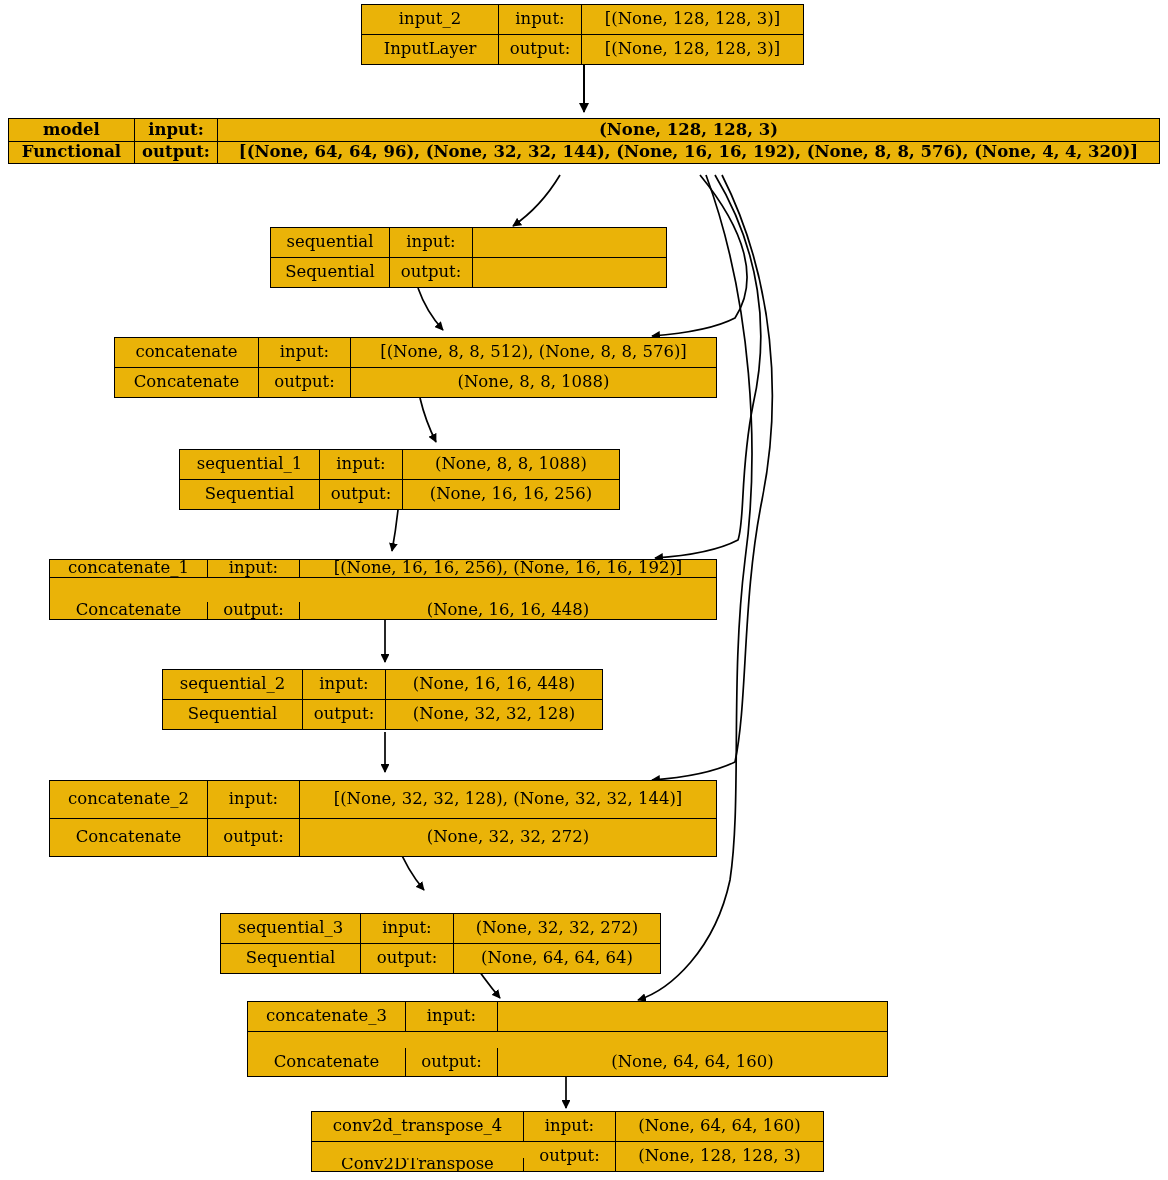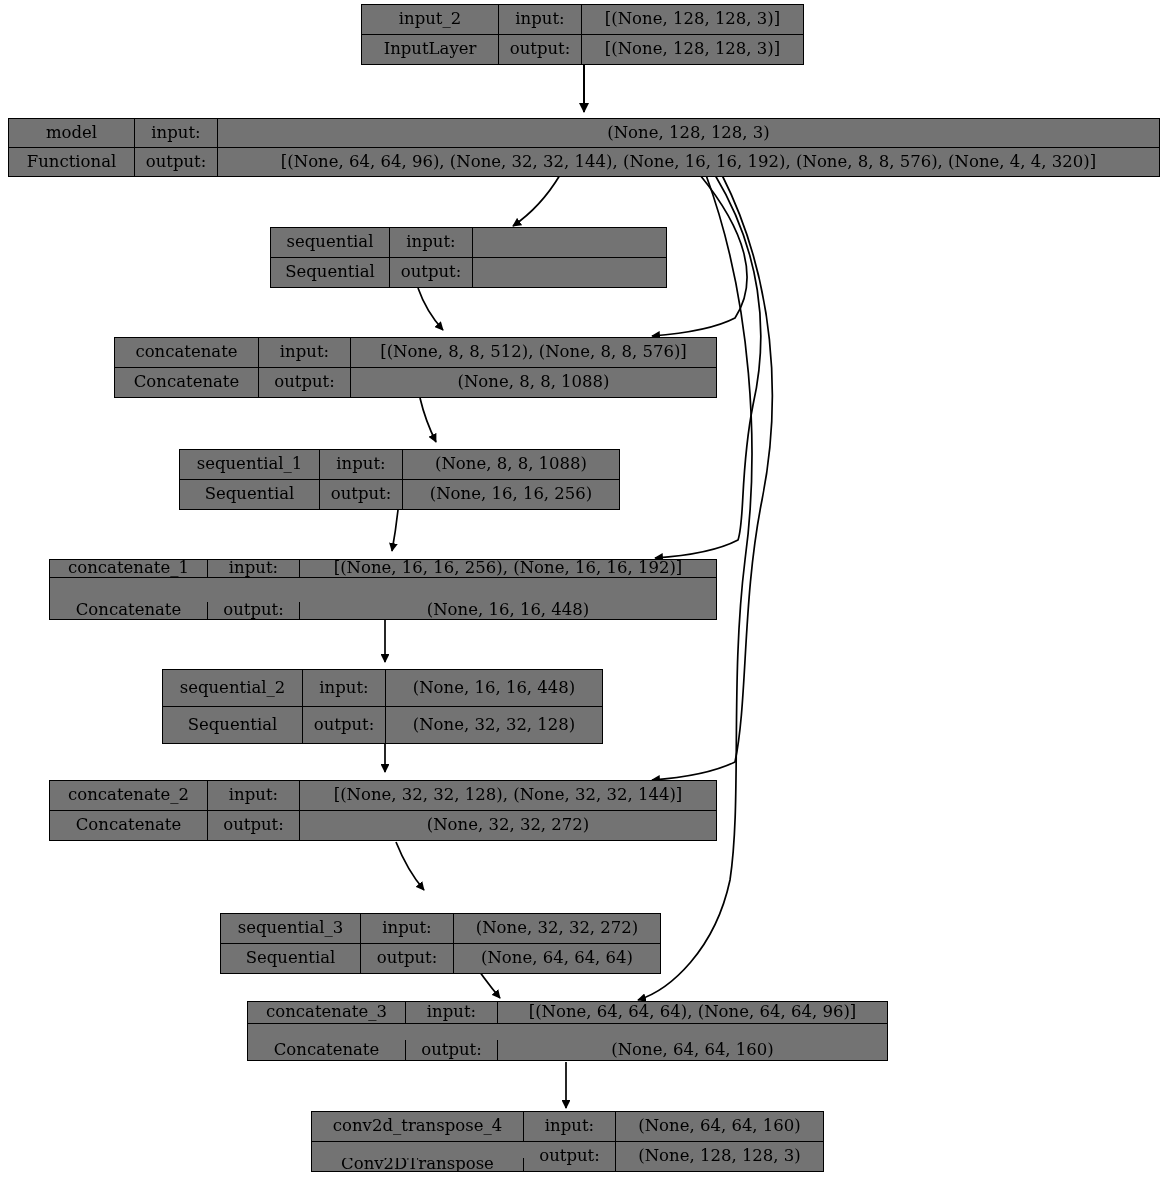--- a/index.html
+++ b/index.html
@@ -20,21 +20,21 @@
     left: 0;
     top: 0;
     width: 1168px;
     height: 1180px;
     pointer-events: none;
   }
   .node {
     position: absolute;
     box-sizing: border-box;
     border: 1.4px solid #000000;
-    background: #737373;
+    background: #eab308;
     display: flex;
     flex-direction: column;
     z-index: 2;
   }
   .node .row {
     display: flex;
     flex-direction: row;
     flex: 1 1 0;
     min-height: 0;
   }
@@ -110,21 +110,21 @@
       <div class="cell c-label" style="width:83px;">input:</div>
       <div class="cell c-shape">[(None, 128, 128, 3)]</div>
     </div>
     <div class="row">
       <div class="cell c-name" style="width:137px;">InputLayer</div>
       <div class="cell c-label" style="width:83px;">output:</div>
       <div class="cell c-shape">[(None, 128, 128, 3)]</div>
     </div>
   </div>
 
-  <div class="node" style="left:8px; top:118px; width:1152px; height:59px;">
+  <div class="node" style="left:8px; top:118px; width:1152px; height:46px;font-weight:bold;">
     <div class="row top">
       <div class="cell c-name" style="width:126px;">model</div>
       <div class="cell c-label" style="width:83px;">input:</div>
       <div class="cell c-shape">(None, 128, 128, 3)</div>
     </div>
     <div class="row">
       <div class="cell c-name" style="width:126px;">Functional</div>
       <div class="cell c-label" style="width:83px;">output:</div>
       <div class="cell c-shape">[(None, 64, 64, 96), (None, 32, 32, 144), (None, 16, 16, 192), (None, 8, 8, 576), (None, 4, 4, 320)]</div>
     </div>
@@ -173,34 +173,34 @@
       <div class="cell c-label" style="width:92px;">input:</div>
       <div class="cell c-shape">[(None, 16, 16, 256), (None, 16, 16, 192)]</div>
     </div>
     <div class="row">
       <div class="cell c-name" style="width:158px;">Concatenate</div>
       <div class="cell c-label" style="width:92px;">output:</div>
       <div class="cell c-shape">(None, 16, 16, 448)</div>
     </div>
   </div>
 
-  <div class="node" style="left:162px; top:669px; width:441px; height:75px;">
+  <div class="node" style="left:162px; top:669px; width:441px; height:61px;">
     <div class="row top">
       <div class="cell c-name" style="width:140px;">sequential_2</div>
       <div class="cell c-label" style="width:83px;">input:</div>
       <div class="cell c-shape">(None, 16, 16, 448)</div>
     </div>
     <div class="row">
       <div class="cell c-name" style="width:140px;">Sequential</div>
       <div class="cell c-label" style="width:83px;">output:</div>
       <div class="cell c-shape">(None, 32, 32, 128)</div>
     </div>
   </div>
 
-  <div class="node" style="left:49px; top:780px; width:668px; height:61px;">
+  <div class="node" style="left:49px; top:780px; width:668px; height:77px;">
     <div class="row top">
       <div class="cell c-name" style="width:158px;">concatenate_2</div>
       <div class="cell c-label" style="width:92px;">input:</div>
       <div class="cell c-shape">[(None, 32, 32, 128), (None, 32, 32, 144)]</div>
     </div>
     <div class="row">
       <div class="cell c-name" style="width:158px;">Concatenate</div>
       <div class="cell c-label" style="width:92px;">output:</div>
       <div class="cell c-shape">(None, 32, 32, 272)</div>
     </div>
@@ -212,25 +212,24 @@
       <div class="cell c-label" style="width:93px;">input:</div>
       <div class="cell c-shape">(None, 32, 32, 272)</div>
     </div>
     <div class="row">
       <div class="cell c-name" style="width:140px;">Sequential</div>
       <div class="cell c-label" style="width:93px;">output:</div>
       <div class="cell c-shape">(None, 64, 64, 64)</div>
     </div>
   </div>
 
-  <div class="node" style="left:247px; top:1001px; width:641px; height:60px;gap:16px;">
+  <div class="node" style="left:247px; top:1001px; width:641px; height:76px;gap:16px;">
     <div class="row top">
       <div class="cell c-name" style="width:158px;">concatenate_3</div>
       <div class="cell c-label" style="width:92px;">input:</div>
-      <div class="cell c-shape">[(None, 64, 64, 64), (None, 64, 64, 96)]</div>
     </div>
     <div class="row">
       <div class="cell c-name" style="width:158px;">Concatenate</div>
       <div class="cell c-label" style="width:92px;">output:</div>
       <div class="cell c-shape">(None, 64, 64, 160)</div>
     </div>
   </div>
 
   <div class="node" style="left:311px; top:1111px; width:513px; height:61px;">
     <div class="row top">

